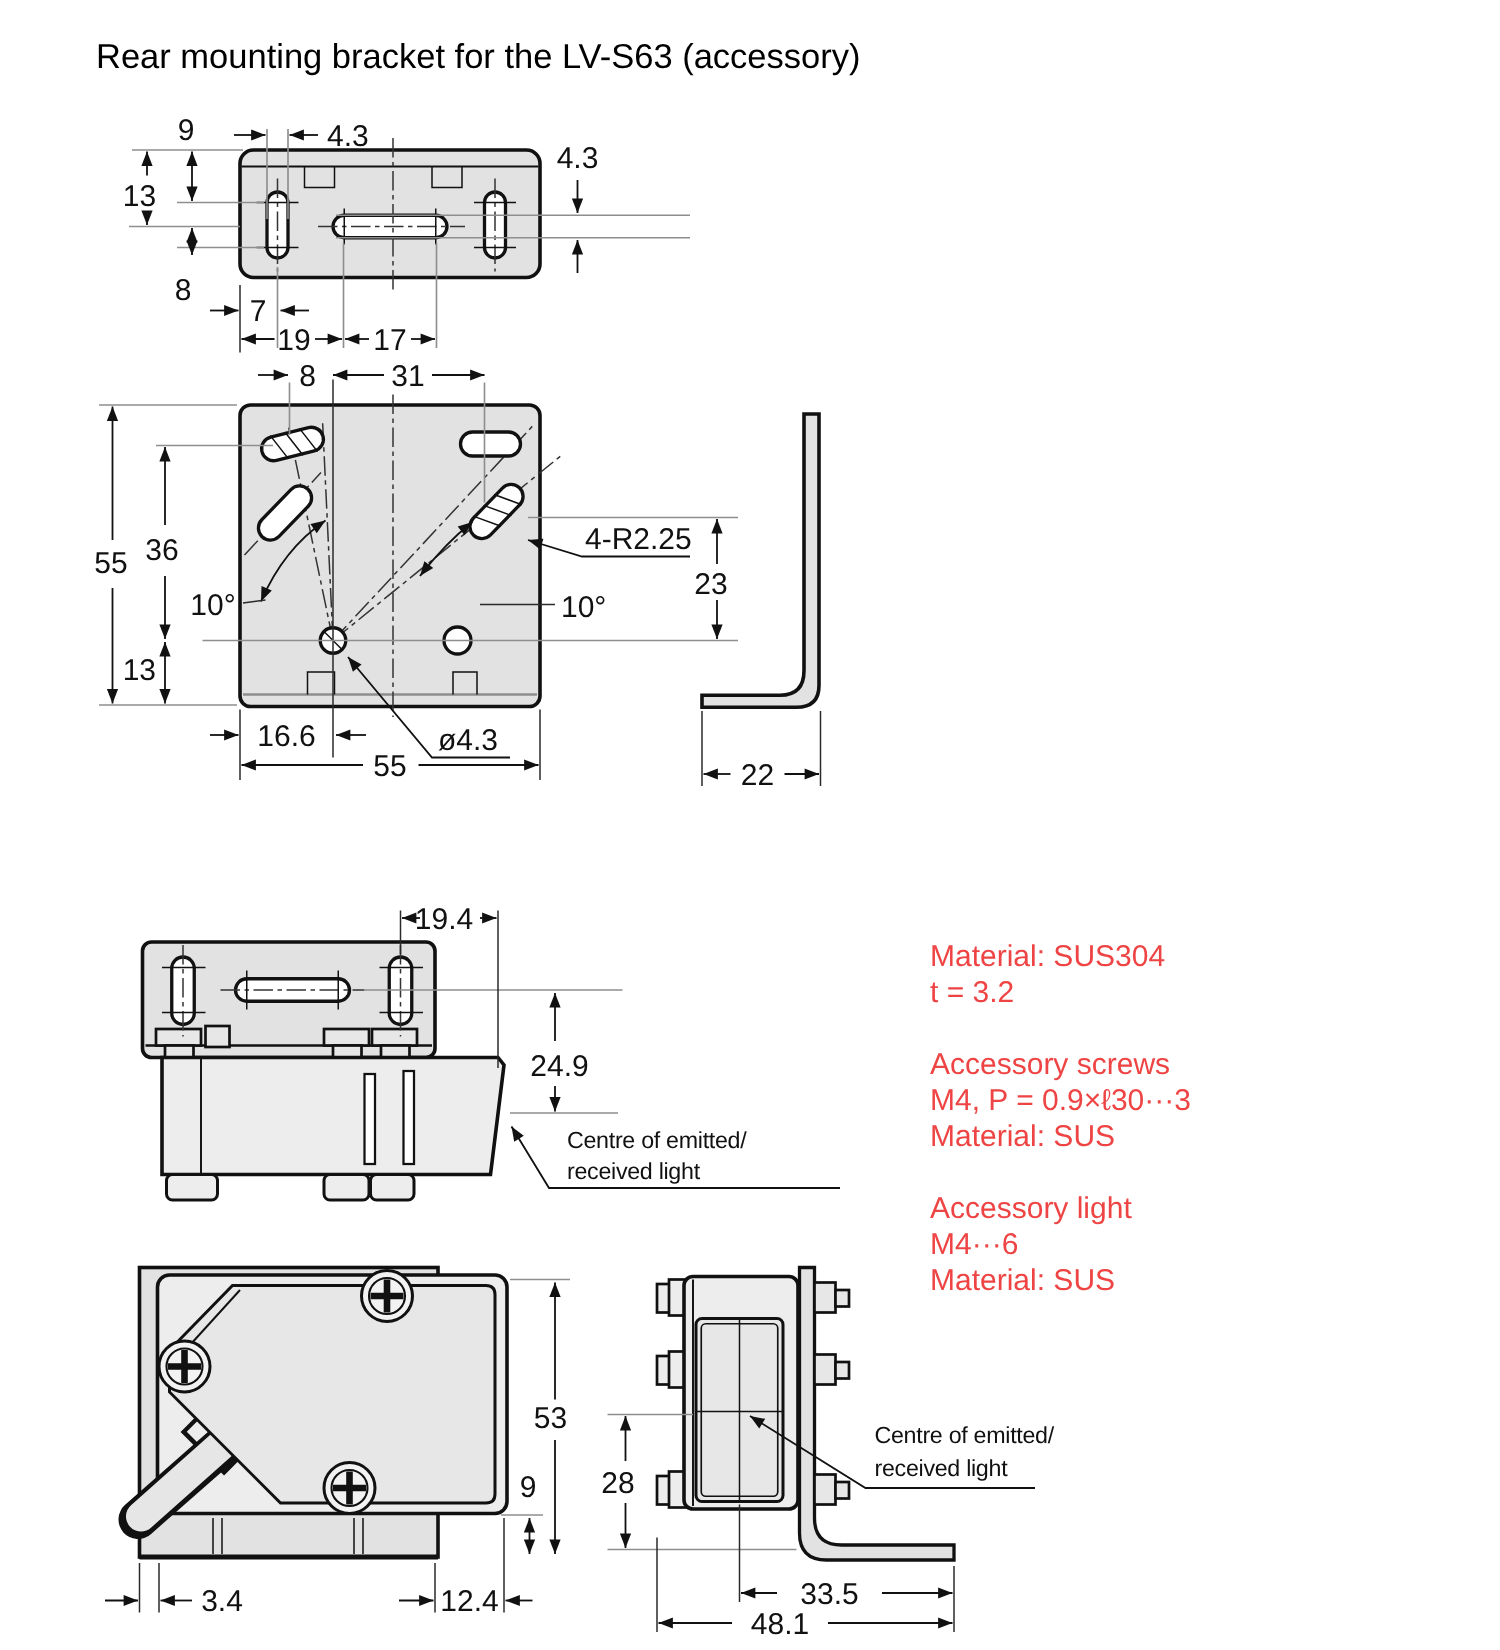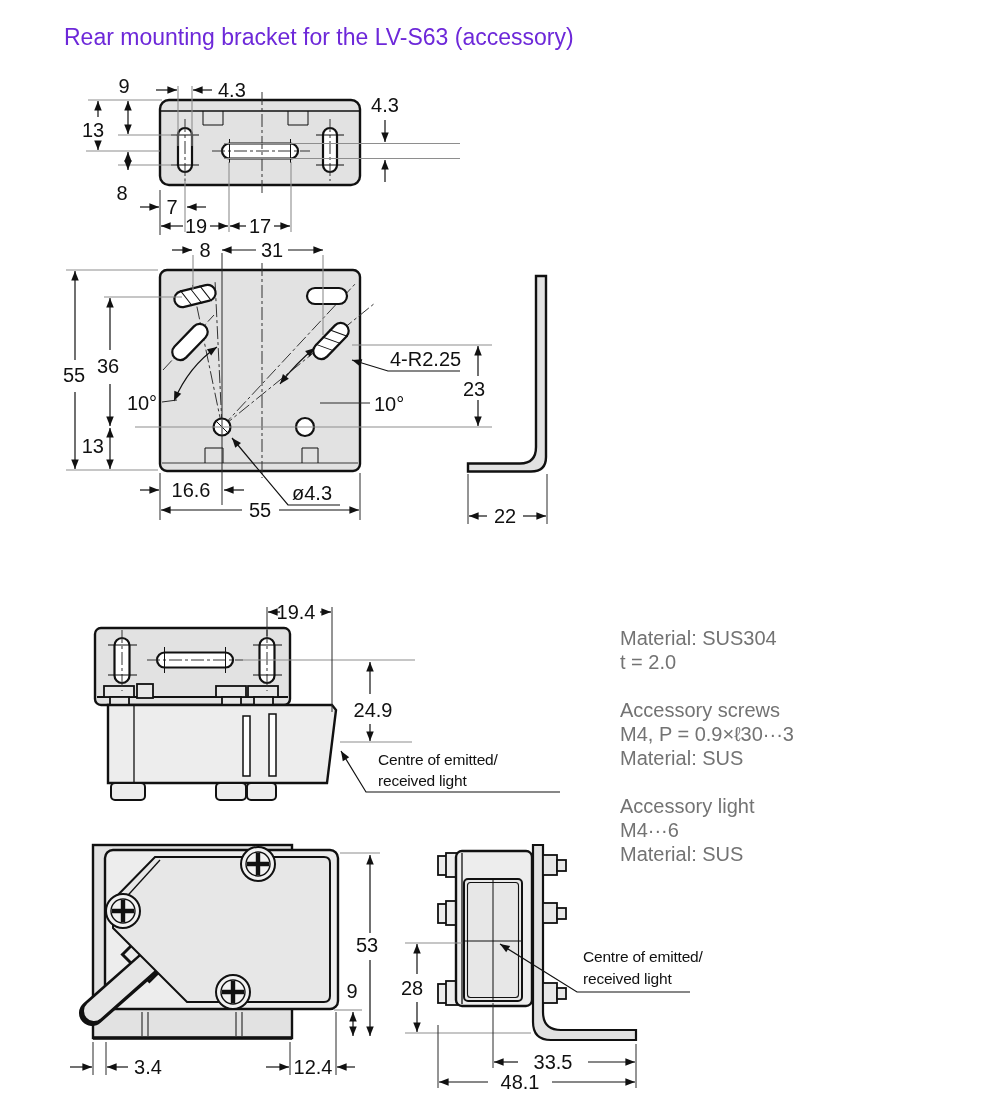--- a/index.html
+++ b/index.html
@@ -1,19 +1,19 @@
 <!DOCTYPE html>
 <html><head>
 <meta charset="utf-8">
 <style>
   html,body{margin:0;padding:0;background:#fff;}
   #stage{position:relative;width:1000px;height:1100px;background:#ffffff;overflow:hidden;
          font-family:"Liberation Sans",sans-serif;color:#111;}
-  .title{position:absolute;font-size:23px;color:#6d28d9;white-space:nowrap;}
-  #notes{position:absolute;left:620px;top:626px;font-size:20px;line-height:24px;color:#737373;}
+  .title{position:absolute;font-size:23px;color:#000000;white-space:nowrap;}
+  #notes{position:absolute;left:620px;top:626px;font-size:20px;line-height:24px;color:#ef4444;}
   #notes .gap{margin-top:24px;}
   svg{position:absolute;left:0;top:0;}
   svg text{font-family:"Liberation Sans",sans-serif;fill:#111;}
   .dt{font-size:20px;}
   .lt{font-size:15.5px;letter-spacing:-0.2px;}
   .dim{stroke:#111;stroke-width:1.2;fill:none;}
   .ext{stroke:#8e8e8e;stroke-width:1.1;fill:none;}
   .extb{stroke:#2a2a2a;stroke-width:1;fill:none;}
   .cl{stroke:#333;stroke-width:1;stroke-dasharray:13 3 3 3;fill:none;}
   .plate{fill:#e2e2e2;stroke:#111;stroke-width:2.4;}
@@ -25,21 +25,21 @@
 </style>
 </head>
 <body>
 
 <div id="stage">
 
   <div class="title" style="left:64px;top:24px;">Rear mounting bracket for the LV-S63 (accessory)</div>
 
   <div id="notes">
     <div>Material: SUS304</div>
-    <div>t = 2.0</div>
+    <div>t = 3.2</div>
     <div class="gap">Accessory screws</div>
     <div>M4, P = 0.9×ℓ30···3</div>
     <div>Material: SUS</div>
     <div class="gap">Accessory light</div>
     <div>M4···6</div>
     <div>Material: SUS</div>
   </div>
 
   <svg width="1000" height="1100" viewBox="0 0 1000 1100">
     <defs>

